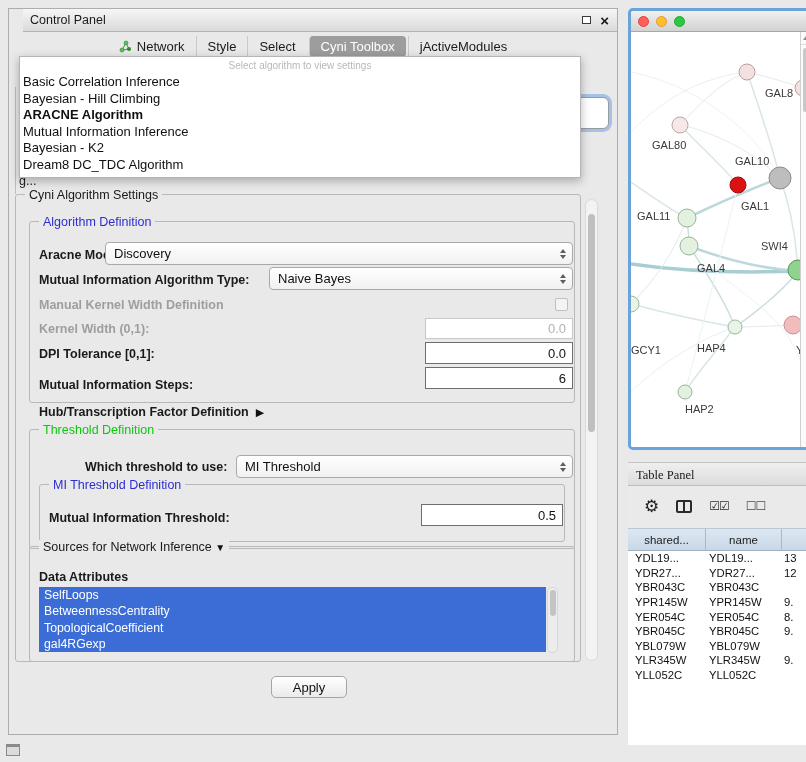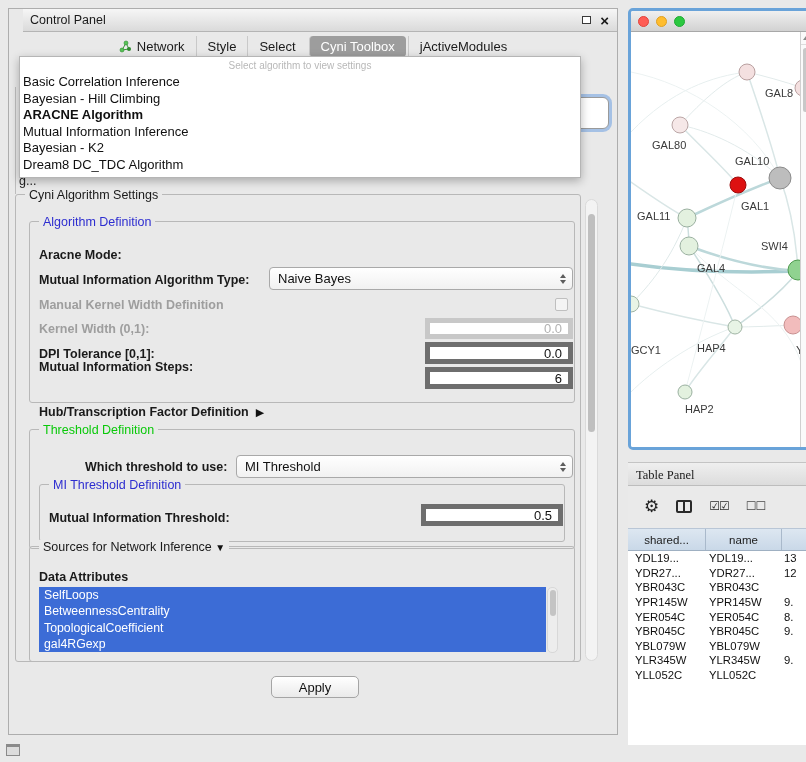--- a/index.html
+++ b/index.html
@@ -52,21 +52,21 @@
   .combo{position:absolute;height:23px;background:linear-gradient(#ffffff,#f1f1f1);
     border:1px solid #a9a9a9;border-radius:4px;display:flex;align-items:center;
     padding-left:8px;font-size:13px;color:#111;box-sizing:border-box;z-index:2;}
   .combo-val{flex:1;white-space:nowrap;overflow:hidden;}
   .combo-arrows{display:flex;flex-direction:column;gap:2px;padding:0 6px;}
   .tri-up{display:block;width:0;height:0;border-left:3.5px solid transparent;
     border-right:3.5px solid transparent;border-bottom:4.5px solid #5d5d5d;}
   .tri-dn{display:block;width:0;height:0;border-left:3.5px solid transparent;
     border-right:3.5px solid transparent;border-top:4.5px solid #5d5d5d;}
 
-  .tfield{position:absolute;height:22px;border:5px solid #3b82f6;background:#fff;
+  .tfield{position:absolute;height:22px;border:1px solid #3b82f6;background:#fff;
     text-align:right;padding:0 6px 0 2px;font-size:13px;font-family:inherit;color:#111;
     box-sizing:border-box;z-index:2;outline:none;}
   .tfield.strong{border-color:#6e6e6e;}
   .tfield.dis{color:#b2b2b2;border-color:#c8c8c8;height:21px;}
 
   .checkbox{position:absolute;width:13px;height:13px;border:1px solid #bfbfbf;
     background:#f4f4f4;border-radius:2px;z-index:2;box-sizing:border-box;}
 
   .hub-row{position:absolute;display:flex;align-items:center;gap:7px;z-index:2;}
   .lbl-inline{font-size:12.5px;font-weight:bold;color:#1a1a1a;white-space:nowrap;}
@@ -78,21 +78,21 @@
     line-height:16.3px;padding-left:5px;white-space:nowrap;}
 
   .mini-scroll{position:absolute;width:11px;background:#ededed;border:1px solid #d8d8d8;
     border-radius:5px;z-index:2;box-sizing:border-box;}
   .mini-thumb{position:absolute;left:1.5px;width:6px;top:2px;height:26px;background:#c4c4c4;border-radius:3px;}
 
   .vtrack{position:absolute;width:13px;background:#f3f3f3;border:1px solid #dadada;
     border-radius:7px;z-index:2;box-sizing:border-box;}
   .vthumb{position:absolute;left:2px;right:2px;background:#bfbfbf;border-radius:6px;}
 
-  .apply{position:absolute;width:88px;height:22px;background:linear-gradient(#ffffff,#eaeaea);
+  .apply{position:absolute;width:76px;height:22px;background:linear-gradient(#ffffff,#eaeaea);
     border:1px solid #a5a5a5;border-radius:5px;font-size:13px;font-family:inherit;color:#111;z-index:2;}
 
   .btabs{position:absolute;display:flex;z-index:2;}
   .btab{height:21px;line-height:21px;font-size:12.5px;padding:0 13px;
     background:linear-gradient(#fdfdfd,#e7e7e7);border:1px solid #9b9b9b;border-left:none;
     color:#1d1d1d;white-space:nowrap;}
   .btab:first-child{border-left:1px solid #9b9b9b;border-radius:4px 0 0 4px;}
   .btab:last-child{border-radius:0 4px 4px 0;}
   .btab.active{background:#6e6e6e;color:#fff;border-color:#5e5e5e;}
 
@@ -195,40 +195,47 @@
         </div>
     </div>
 
     <div class="group" style="left:6px;top:185px;width:564px;height:466px;"></div>
     <span class="legend" style="left:16px;top:179px;">Cyni Algorithm Settings</span>
 
     <div class="group" style="left:20px;top:212px;width:544px;height:180px;"></div>
     <span class="legend blue" style="left:30px;top:206px;">Algorithm Definition</span>
 
     <span class="lbl" style="left:30px;top:239px;">Aracne Mode:</span>
+    <div class="combo" style="left:96px;top:233px;width:468px;">
+      <span class="combo-val">Discovery</span>
+      <span class="combo-arrows">
+          <i class="tri-up"></i>
+          <i class="tri-dn"></i>
+        </span>
+    </div>
 
     <span class="lbl" style="left:30px;top:264px;">Mutual Information Algorithm Type:</span>
     <div class="combo" style="left:260px;top:258px;width:304px;">
       <span class="combo-val">Naive Bayes</span>
       <span class="combo-arrows">
           <i class="tri-up"></i>
           <i class="tri-dn"></i>
         </span>
     </div>
 
     <span class="lbl dis" style="left:30px;top:289px;">Manual Kernel Width Definition</span>
     <div class="checkbox" style="left:546px;top:289px;"></div>
 
     <span class="lbl dis" style="left:30px;top:313px;text-align:right;">Kernel Width (0,1):</span>
     <input class="tfield dis" style="left: 416px; top: 309px; width: 148px;" readonly="" value="0.0">
 
     <span class="lbl" style="left:30px;top:338px;">DPI Tolerance [0,1]:</span>
     <input class="tfield strong" style="left: 416px; top: 333px; width: 148px;" value="0.0">
 
-    <span class="lbl" style="left:30px;top:351px;">Mutual Information Steps:</span>
+    <span class="lbl" style="left:30px;top:369px;">Mutual Information Steps:</span>
     <input class="tfield strong" style="left: 416px; top: 358px; width: 148px;" value="6">
 
     <div class="hub-row" style="left:30px;top:396px;">
       <span class="lbl-inline">Hub/Transcription Factor Definition</span>
       <span class="expander">▶</span>
     </div>
 
     <div class="group" style="left:20px;top:420px;width:544px;height:118px;"></div>
     <span class="legend green" style="left:30px;top:414px;">Threshold Definition</span>
 

